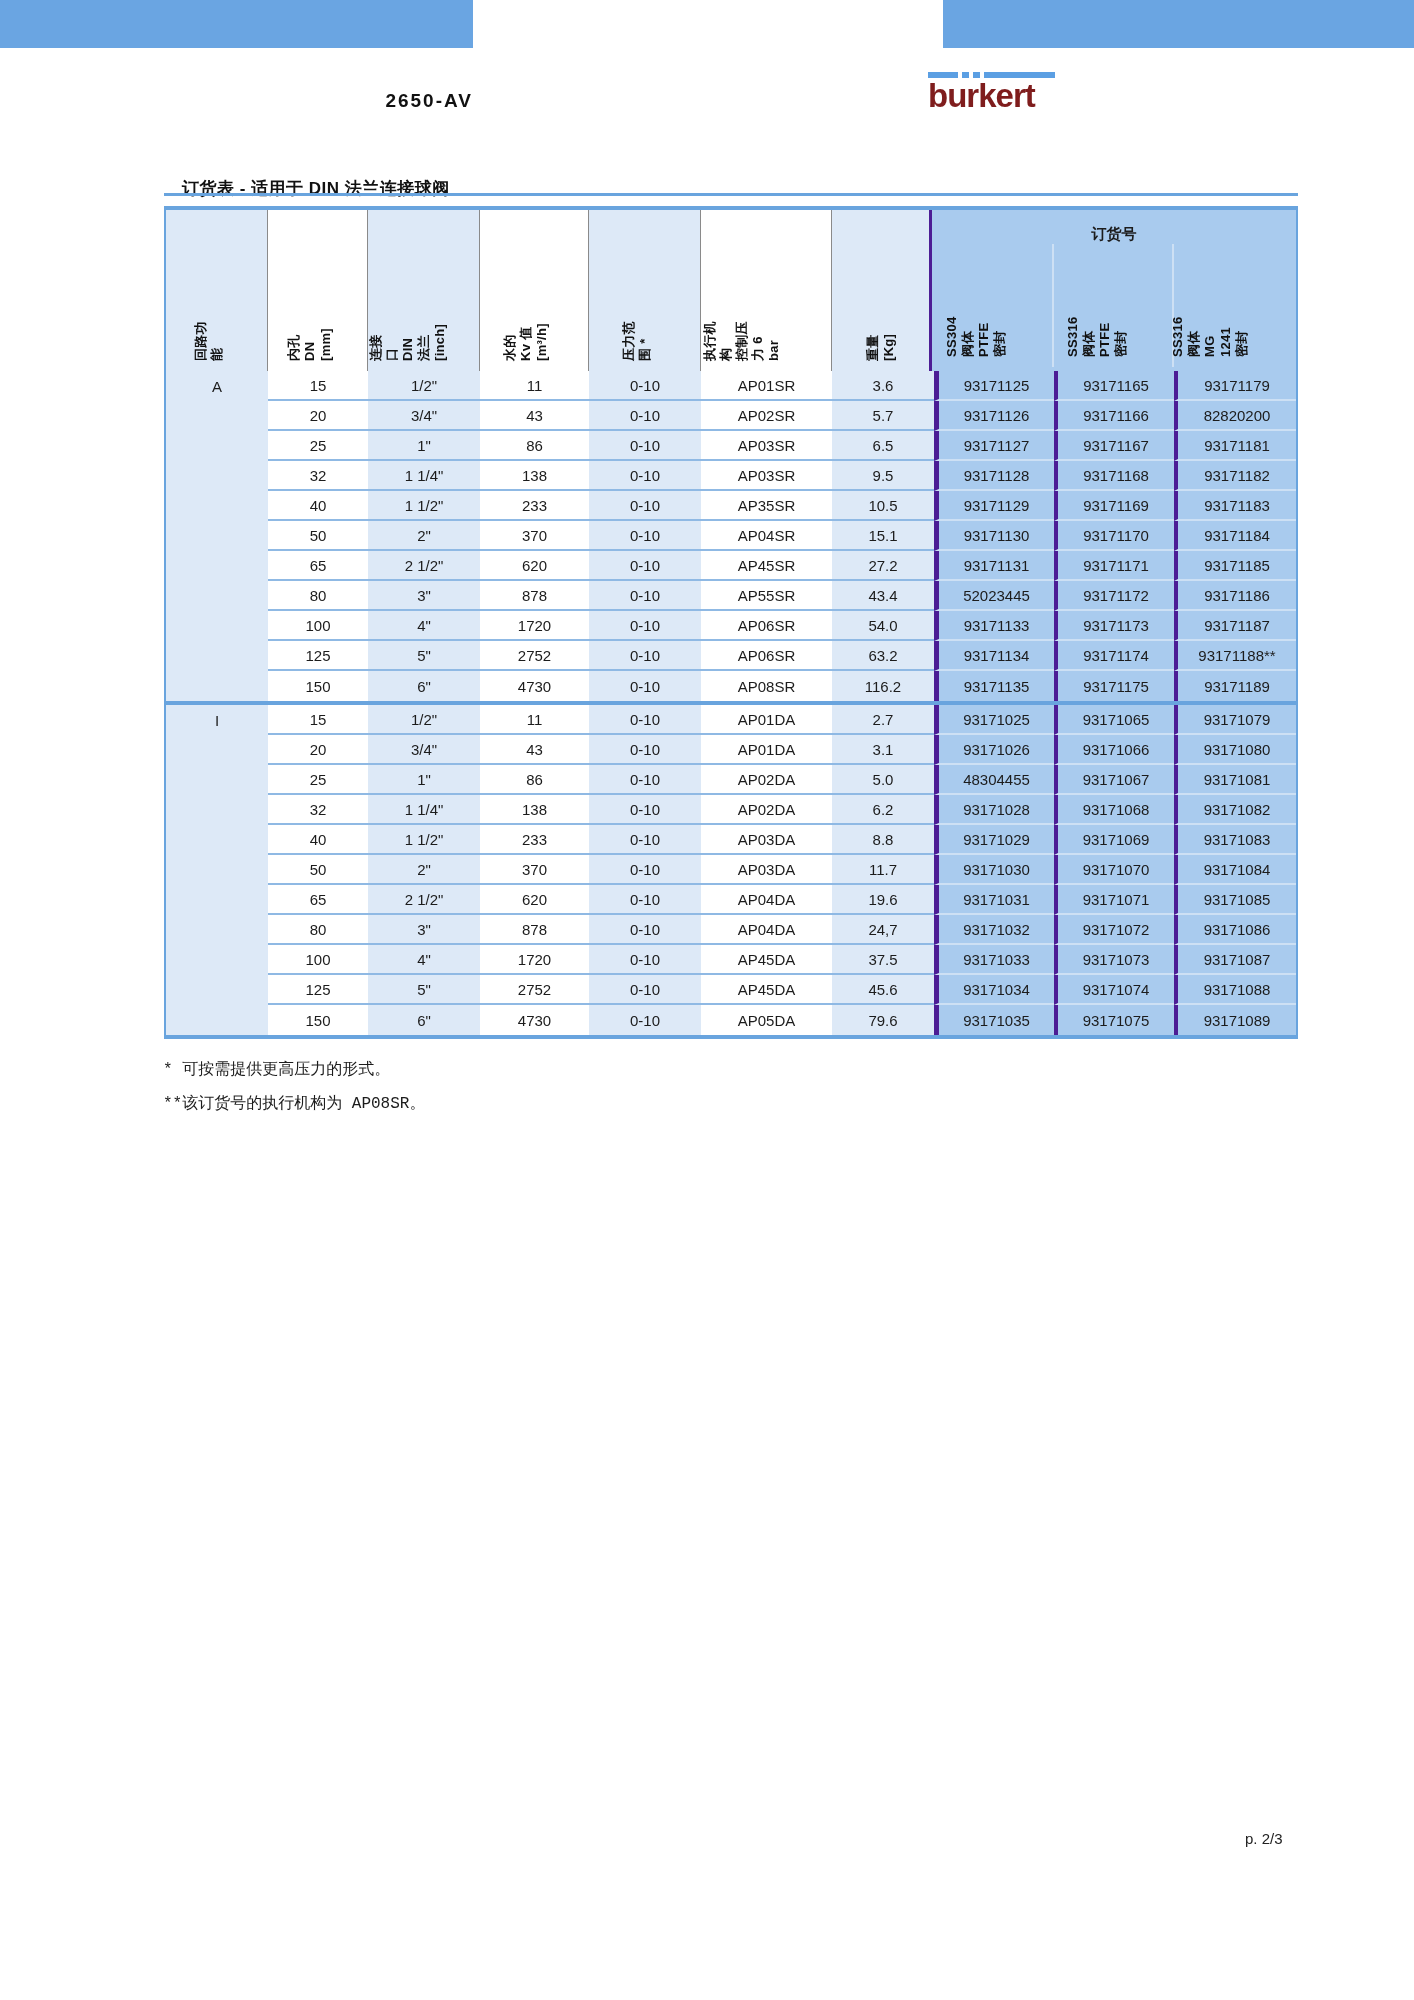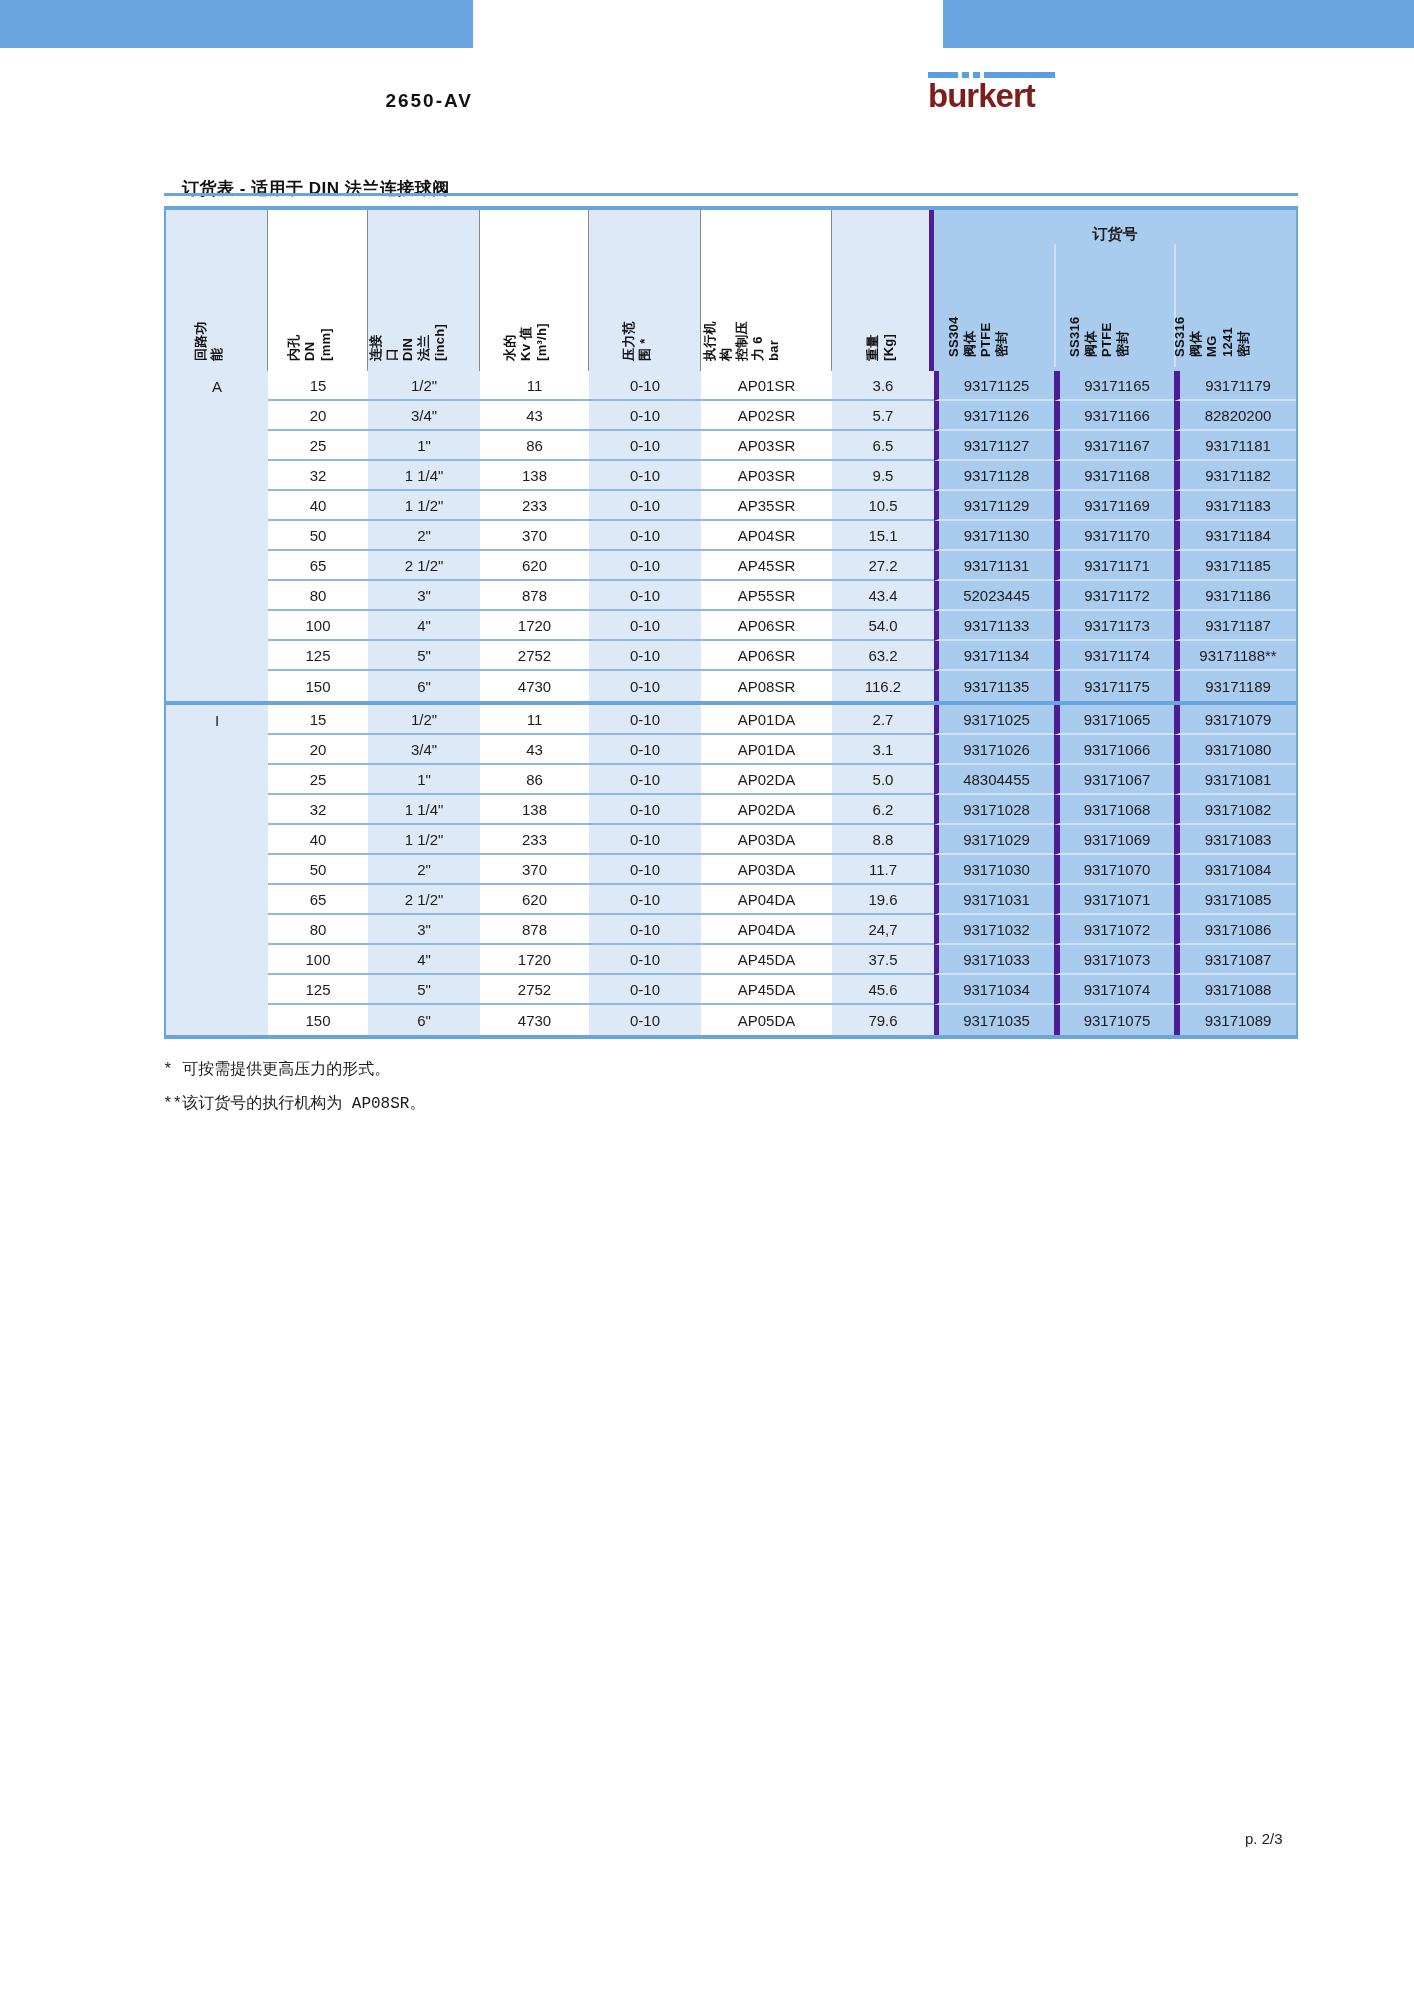--- a/index.html
+++ b/index.html
@@ -44,21 +44,21 @@
     background:#fff;
   }
   .thead{display:flex;height:161px;}
   .hc{position:relative;box-sizing:border-box;border-right:1px solid #8a8a8a;}
   .hc.no-sep{border-right:none;}
   .w102{width:102px}.w100{width:100px}.w112{width:112px}.w109{width:109px}
   .w131{width:131px}.w97{width:97px}.w120{width:120px}.w122{width:122px}
   .bg-lt{background:#dde9f7;}
   .bg-w{background:#ffffff;}
   .bg-dk{background:#a9cbee;}
-  .hgroup{width:367px;background:#a9cbee;border-left:5px solid #4c1d95;box-sizing:border-box;}
+  .hgroup{width:367px;background:#a9cbee;border-left:3px solid #4c1d95;box-sizing:border-box;}
   .gh-label{height:34px;display:flex;align-items:flex-end;justify-content:center;
     font-size:15px;font-weight:bold;padding-top:4px;box-sizing:border-box;}
   .gh-sub{display:flex;height:123px;}
   .hsub{position:relative;box-sizing:border-box;}
   .hsub.sep{border-left:2px solid #cde0f4;}
   .vlabel{
     position:absolute;bottom:10px;transform-origin:left bottom;transform:rotate(-90deg);
     white-space:pre-line;font-size:13px;font-weight:bold;line-height:16px;
     letter-spacing:0.3px;color:#111;
   }
@@ -76,21 +76,21 @@
     grid-template-columns:100px 112px 109px 112px 131px 102px 120px 120px 122px;
     grid-auto-rows:30px;
   }
   .row{display:contents;}
   .cell{
     display:flex;align-items:center;justify-content:center;
     font-size:15px;box-sizing:border-box;border-bottom:2px solid #8fb9e4;
   }
   .cell.bg-dk{border-bottom-color:#cde0f4;}
   .cell.gap{border-left:5px solid #4c1d95;}
-  .cell.sep{border-left:6px solid #4c1d95;}
+  .cell.sep{border-left:4px solid #4c1d95;}
   .cell.last{border-bottom:none;}
   .group-divider{height:4px;background:#69a4de;}
   
   .footnote{position:absolute;left:163px;font-size:16px;color:#1c1c1c;font-family:Liberation Mono, monospace;}
   .footnote.f1{top:1059px;}
   .footnote.f2{top:1093px;}
   .page-number{position:absolute;top:1830px;left:1245px;font-size:15px;color:#222;}
 </style>
 </head>
 <body>

